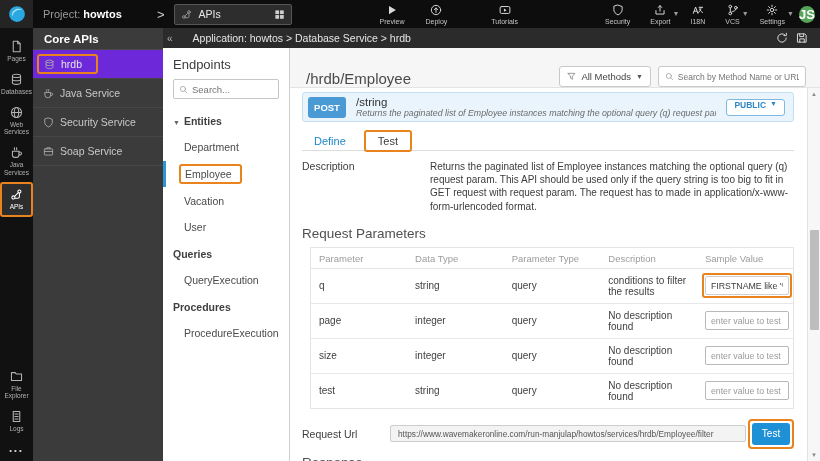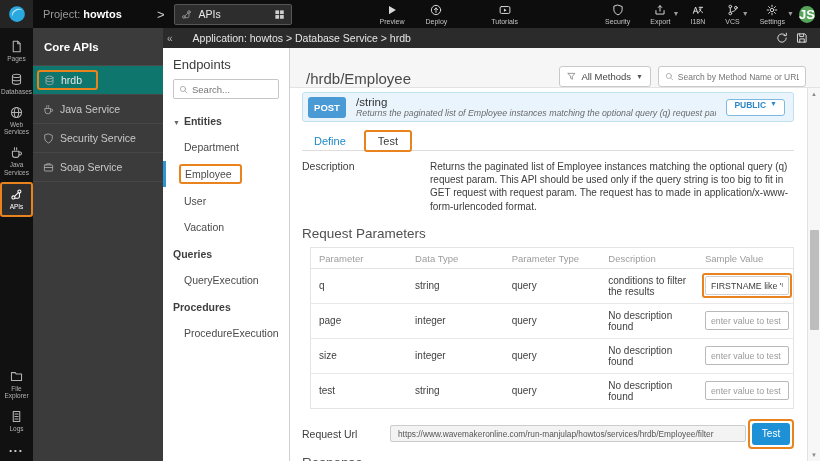--- a/index.html
+++ b/index.html
@@ -36,27 +36,27 @@
     display:flex; flex-direction:column; align-items:center; padding-top:7px; }
   .rail-item { width:33px; padding:5px 0; display:flex; flex-direction:column; align-items:center;
     color:#b3b3b3; font-size:6.5px; text-align:center; gap:2px; cursor:pointer; line-height:1.2; }
   .rail-item .icn { width:13px; height:13px; }
   .rail-item.selected { border:2px solid var(--ann); border-radius:3px; background:#2d2d2d; color:#fff; padding:4px 0; }
   .rail-spacer { flex:1; }
   .rail-dots { color:#d0d0d0; font-size:8px; letter-spacing:2px; padding:8px 0 6px; cursor:pointer; }
 
   
   .subbar { position:absolute; left:33px; top:28px; width:130px; height:433px; background:#3b3b3b; }
-  .subbar-header { height:38px; display:flex; align-items:center; padding:0 6px 0 11px;
+  .subbar-header { height:22px; display:flex; align-items:center; padding:0 6px 0 11px;
     color:#fff; font-size:11.5px; font-weight:bold; border-bottom:1px solid #4a4a4a; }
   .collapse { margin-left:auto; color:#b5b5b5; font-size:11px; cursor:pointer; }
   .api-item { height:29px; display:flex; align-items:center; padding-left:10px; gap:6px;
     color:#c9c9c9; font-size:10.5px; border-bottom:1px solid #464646; cursor:pointer; }
   .api-item .icn { width:11px; height:11px; color:#a9a9a9; }
-  .api-item.selected { background:#0f766e; color:#e5e5e5; padding-left:4px; }
+  .api-item.selected { background:#6d28d9; color:#e5e5e5; padding-left:4px; }
   .ann { border:2px solid var(--ann); border-radius:3px; display:inline-flex; align-items:center; }
   .api-item .ann { gap:6px; padding:2px 14px 2px 5px; }
 
   
   .endpoints { position:absolute; left:163px; top:48px; width:127px; height:413px; background:#fff;
     border-right:1px solid #cfcfcf; }
   .ep-title { font-size:13px; color:#3c3c3c; padding:9px 10px 7px; }
   .ep-search { margin:0 10px 8px; height:20px; border:1px solid #c6c6c6; border-radius:2px;
     display:flex; align-items:center; padding:0 5px; gap:4px; }
   .ep-search .icn { width:9px; height:9px; color:#9a9a9a; }
@@ -360,22 +360,22 @@
           <path d="M10.4 10.4L14 14"></path>
         </svg></span>
     <input placeholder="Search..." style="">
   </div>
   <div id="ep-groups">
       <div class="ep-group-label"><span class="car">▼</span><span>Entities</span></div>
       <div class="ep-item"><span>Department</span></div>
       <div class="ep-item selected"><span class="ann">
           <span>Employee</span>
         </span></div>
+      <div class="ep-item"><span>Vacation</span></div>
       <div class="ep-item"><span>User</span></div>
-      <div class="ep-item"><span>Vacation</span></div>
       <div class="ep-group-label"><span>Queries</span></div>
       <div class="ep-item"><span>QueryExecution</span></div>
       <div class="ep-group-label"><span>Procedures</span></div>
       <div class="ep-item"><span>ProcedureExecution</span></div>
     </div>
 </div>
 
 <div class="main-header">
   <div class="main-title">/hrdb/Employee</div>
   <div class="methods-btn">

